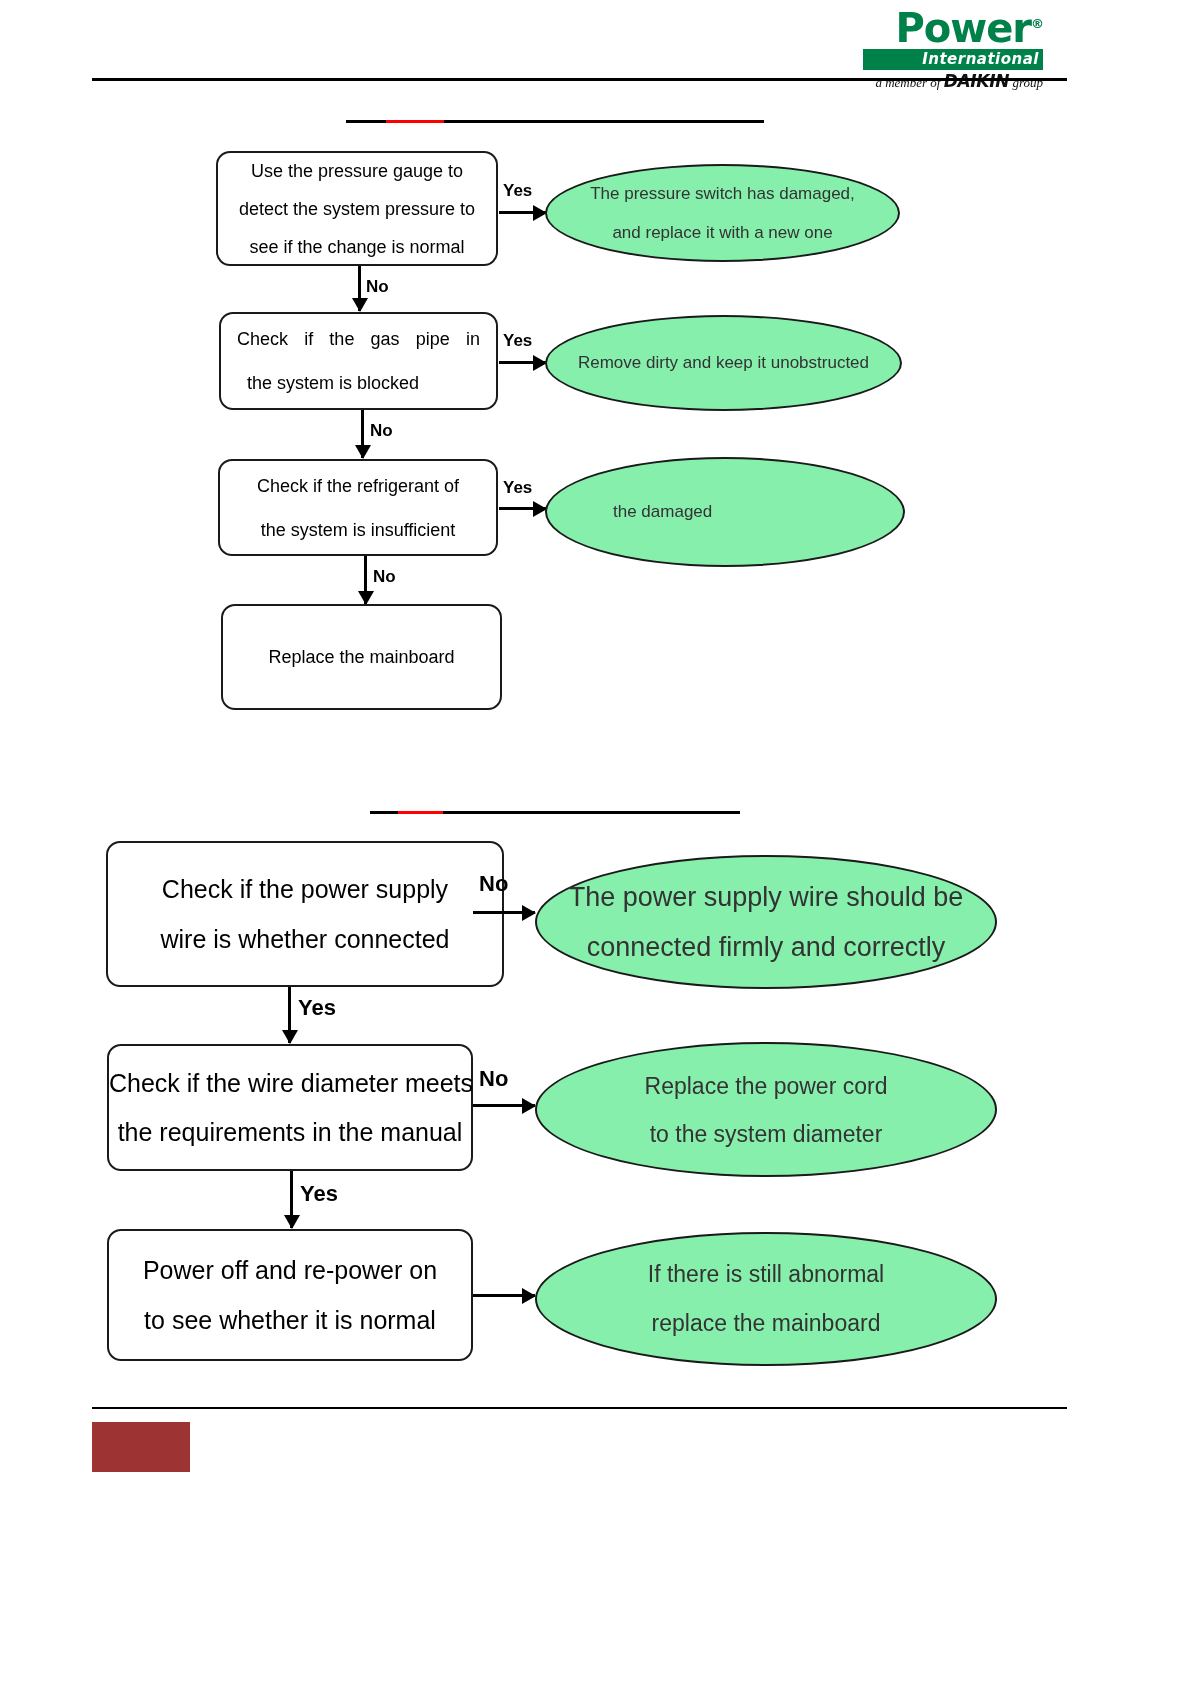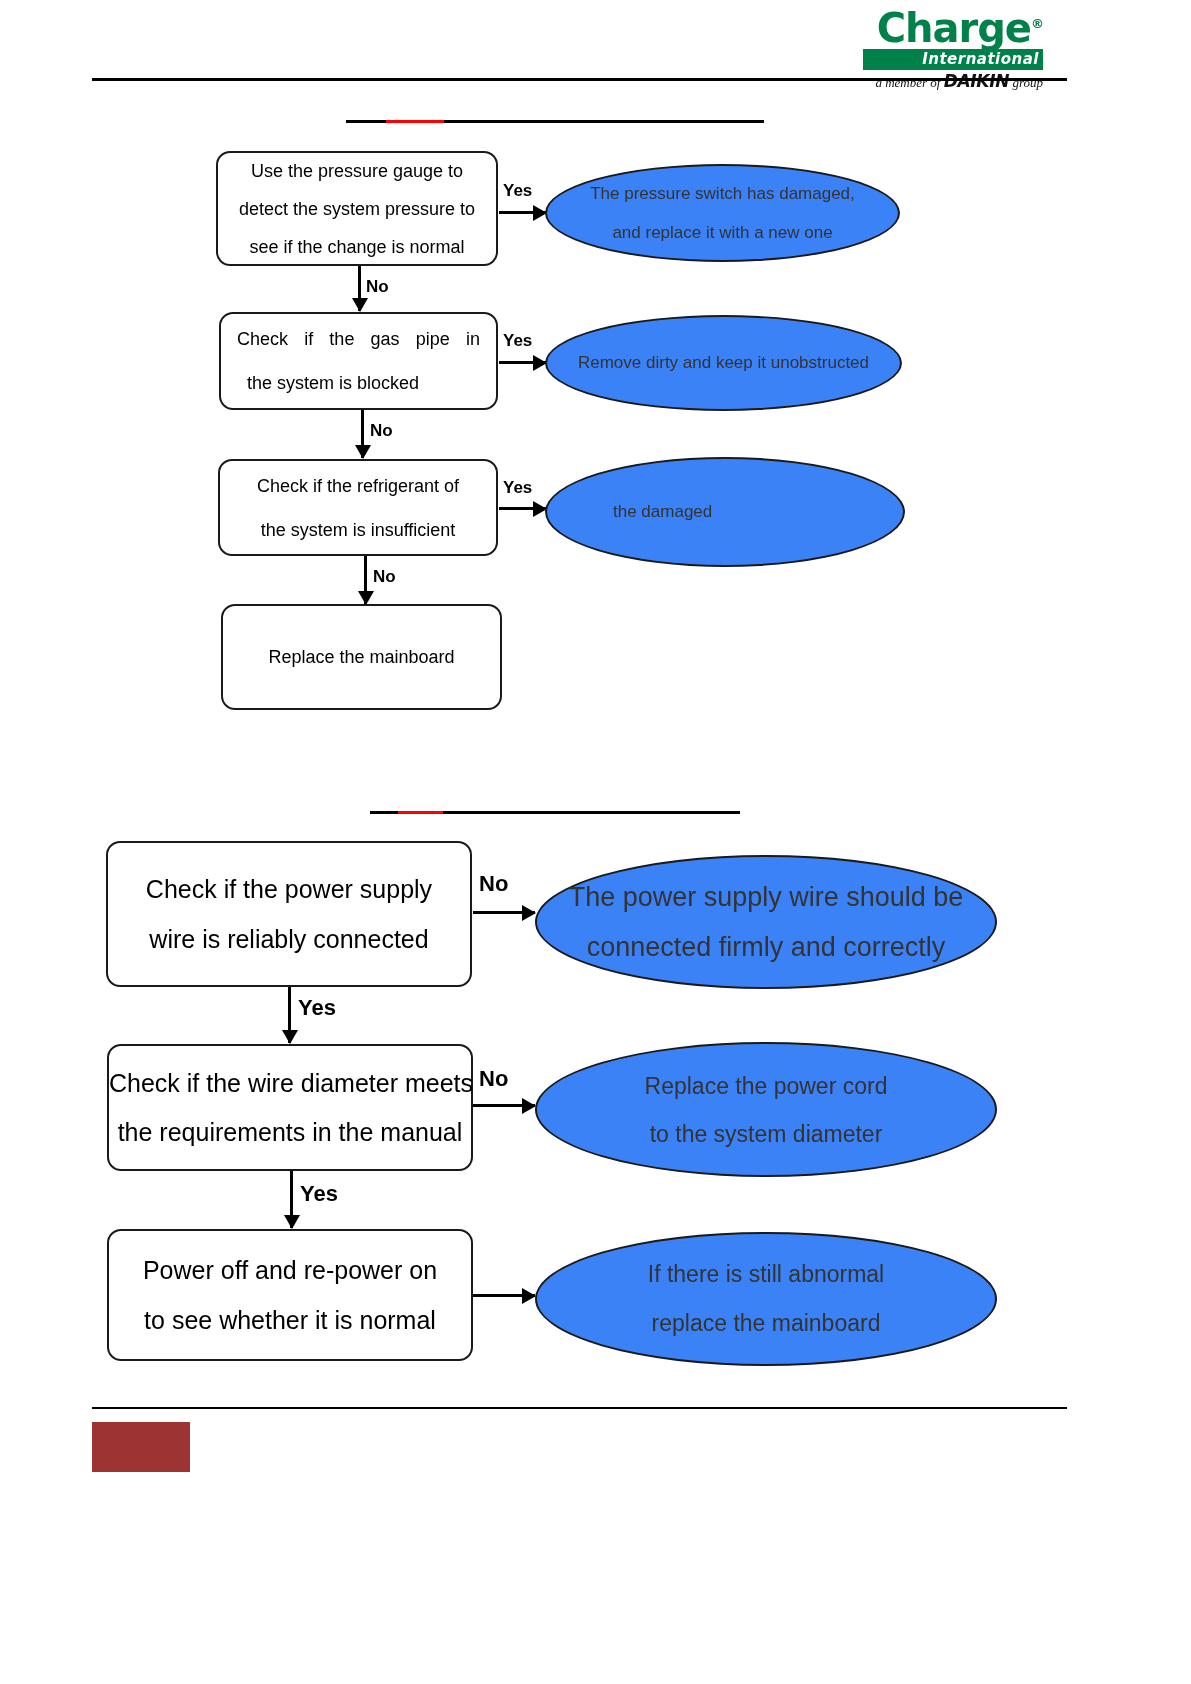--- a/index.html
+++ b/index.html
@@ -122,21 +122,21 @@
     white-space: normal;
     padding: 0 6px;
     box-sizing: border-box;
   }
 
   .fc-ellipse {
     position: absolute;
     box-sizing: border-box;
     border: 2px solid #1a1a1a;
     border-radius: 50%;
-    background: #3b82f6;
+    background: #86efac;
     display: flex;
     flex-direction: column;
     align-items: center;
     justify-content: center;
     text-align: center;
     color: #333333;
   }
   .fc-ellipse .ln {
     display: block;
     white-space: nowrap;
@@ -199,21 +199,21 @@
     height: 50px;
     background: #9d3333;
   }
 </style>
 </head>
 <body>
 
 <div id="page">
 
   <div class="logo-block">
-    <div class="logo-mcquay"><span>Charge</span><span class="reg">®</span></div>
+    <div class="logo-mcquay"><span>Power</span><span class="reg">®</span></div>
     <div class="logo-intl-bar">International</div>
     <div class="logo-daikin"><span>a member of </span><b>DAIKIN</b><span> group</span></div>
   </div>
 
   <div class="header-rule"></div>
 
   <div class="sect-rule" style="left:346px; top:120px; width:418px;">
     <div class="redact" style="left:40px; width:58px;"></div>
   </div>
 
@@ -265,23 +265,23 @@
   <div class="edge-label" style="left:373px; top:567px; font-size:17px;">No</div>
 
   <div class="fc-box" style="left:221px; top:604px; width:281px; height:106px; font-size:18px; line-height:30px;">
     <span class="ln">Replace the mainboard</span>
   </div>
 
   <div class="sect-rule" style="left:370px; top:811px; width:370px;">
     <div class="redact" style="left:28px; width:45px;"></div>
   </div>
 
-  <div class="fc-box" style="left:106px; top:841px; width:366px; height:146px; font-size:25px; line-height:50px;">
+  <div class="fc-box" style="left:106px; top:841px; width:398px; height:146px; font-size:25px; line-height:50px;">
     <span class="ln">Check if the power supply</span>
-    <span class="ln">wire is reliably connected</span>
+    <span class="ln">wire is whether connected</span>
   </div>
 
   <div class="arrow-h" style="left:473px; top:911px; width:62px;"></div>
   <div class="edge-label" style="left:479px; top:871px; font-size:22px;">No</div>
 
   <div class="fc-ellipse" style="left:535px; top:855px; width:462px; height:134px; font-size:27px; line-height:50px;">
     <span class="ln">The power supply wire should be</span>
     <span class="ln">connected firmly and correctly</span>
   </div>
 

